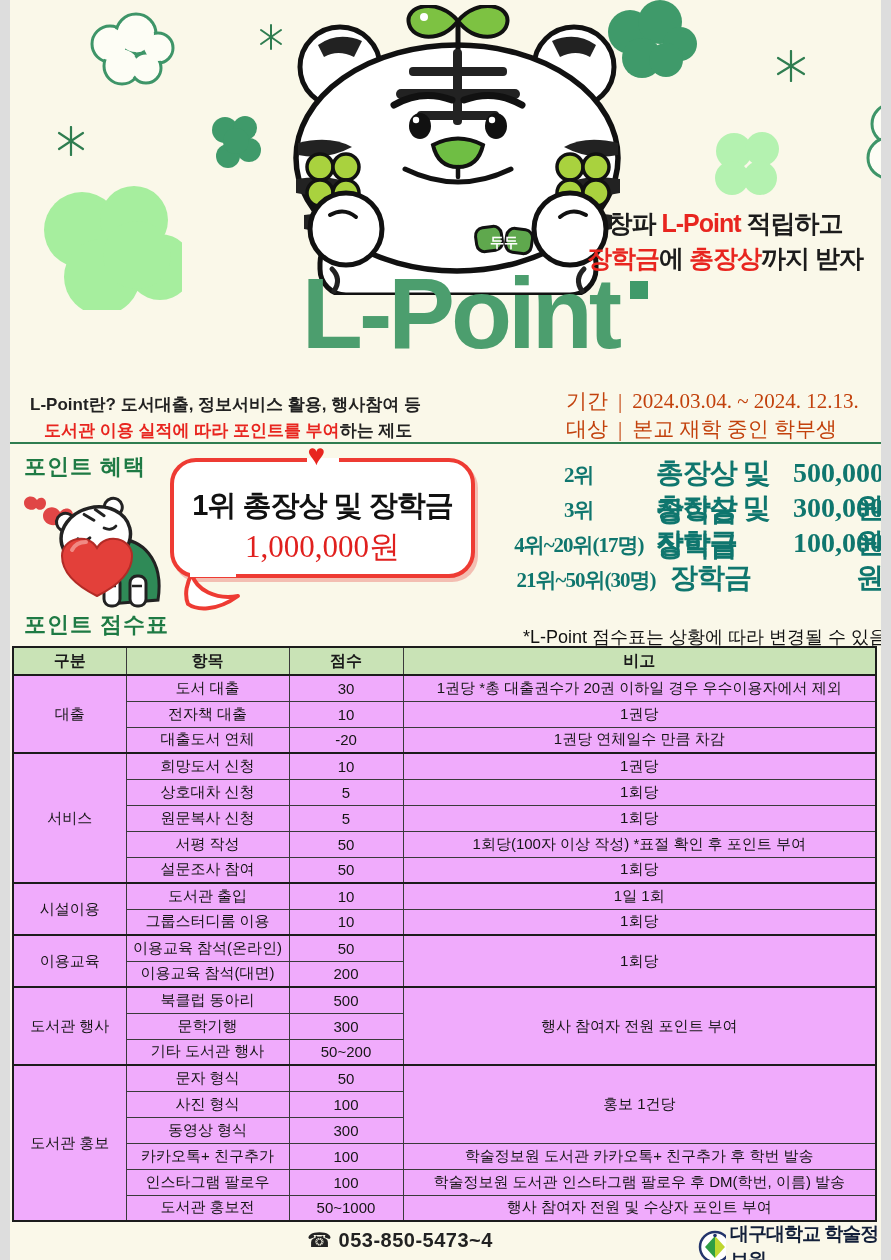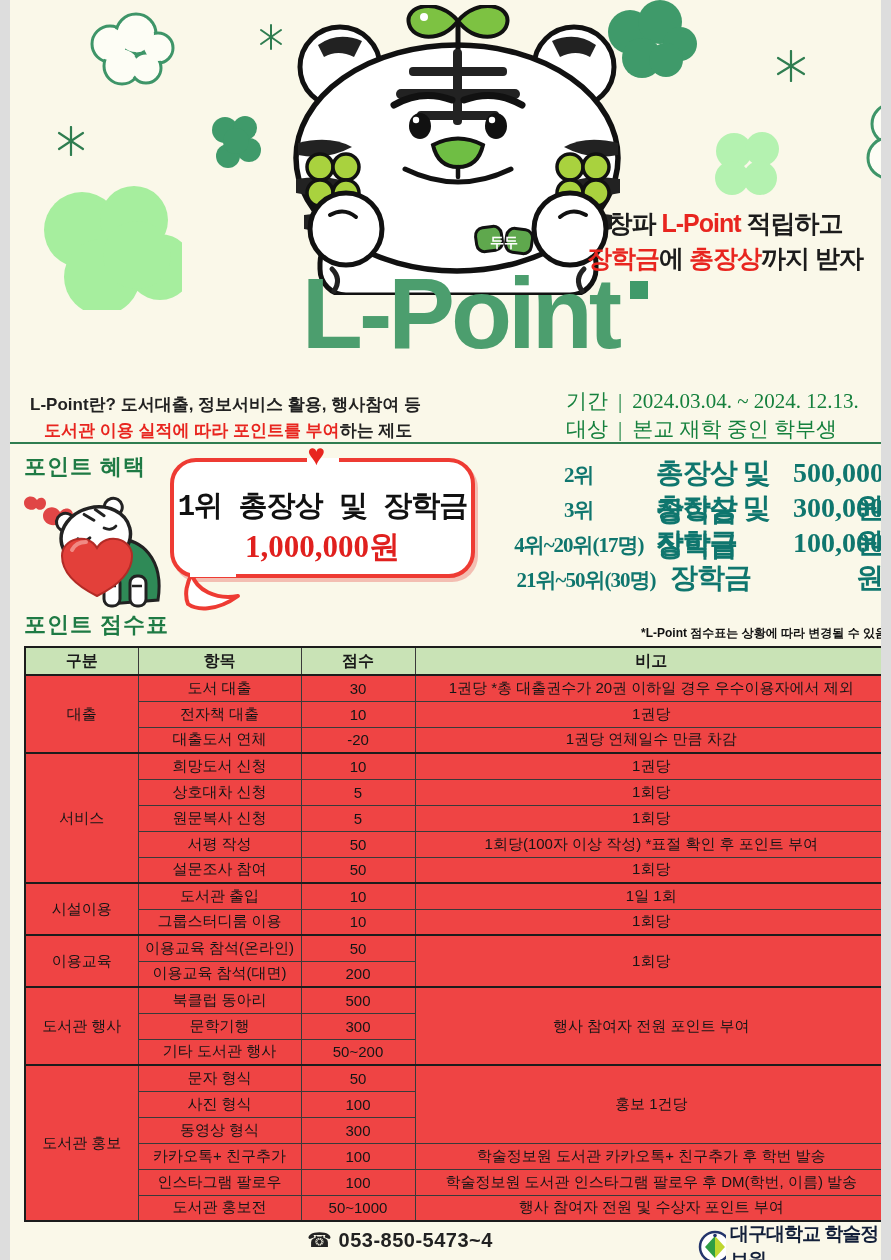--- a/index.html
+++ b/index.html
@@ -18,52 +18,52 @@
   .slogan {
     left:555px; top:206px; width:320px; text-align:center;
     font-size:25px; font-weight:800; line-height:35px; letter-spacing:-1px; color:#1c1c1c;
   }
   .slogan .red { color:#E8251F; }
 
   
   .intro { left:20px; top:392px; font-size:17px; font-weight:700; line-height:26px; color:#222; }
   .intro .line2 { padding-left:14px; }
   .intro .red { color:#E8251F;margin-top:32px; }
-  .meta { left:556px; top:387px; font-size:21px; line-height:28px; color:#15803d;
+  .meta { left:556px; top:387px; font-size:21px; line-height:28px; color:#c2410c;
           font-family:"Liberation Serif","DejaVu Serif",serif; }
   .meta .sep { padding:0 10px; }
   .divider { left:0; top:442px; width:891px; border-top:2.5px solid #2F7D50; }
 
   
   .section-heading { font-size:22px; font-weight:bold; color:#1E7A44; letter-spacing:1px; }
   .benefits-heading { left:14px; top:452px; }
   .bubble {
     left:160px; top:458px; width:305px; height:120px;
     background:#fff; border:4px solid #EE3B33; border-radius:26px;
     box-shadow:3px 4px 0 rgba(235,120,110,.45); text-align:center;
   }
   .bubble .patch { position:absolute; top:-4px; left:calc(50% - 16px); width:32px; height:8px; background:#fff; }
   .bubble .heart { position:absolute; top:-22px; left:calc(50% - 15px); font-size:30px; color:#E8251F; line-height:30px; }
   .bubble .line1 { margin-top:24px; font-size:29px; font-weight:700; color:#111;
-                   font-family:Liberation Mono, monospace; letter-spacing:-1px;}
-  .bubble .line2 { font-size:31px; font-weight:700; color:#E0201E;
+                   font-family:Liberation Sans, sans-serif; letter-spacing:-1px;}
+  .bubble .line2 { font-size:31px; font-weight:400; color:#E0201E;
                    font-family:"Liberation Serif","DejaVu Serif",serif; }
   .bubble-tail { left:172px; top:572px; }
   .prize-list { left:492px; top:454px; width:382px; }
   .prize-row { display:flex; align-items:baseline; height:35px;
                font-family:"Liberation Serif","DejaVu Serif",serif; font-weight:700; color:#0f766e; }
   .prize-rank   { width:168px; text-align:center; font-size:21px; letter-spacing:-1px; }
   .prize-title  { width:150px; font-size:28px; letter-spacing:-1px;font-family:Liberation Serif, serif; }
   .prize-amount { flex:1; text-align:right; font-size:28px; }
 
   
   .table-heading { left:14px; top:610px; }
-  .table-note { left:420px; top:625px; width:457px; text-align:right; font-size:12px; color:#111; font-weight:700; }
-  table.score { left:14px; top:646px; width:863px; border-collapse:collapse;
-                border:2.5px solid #1c1c1c; background:#ef4444; table-layout:fixed; }
+  .table-note { left:420px; top:625px; width:457px; text-align:right; font-size:18px; color:#111; font-weight:400; }
+  table.score { left:2px; top:646px; width:863px; border-collapse:collapse;
+                border:2.5px solid #1c1c1c; background:#f0abfc; table-layout:fixed; }
   table.score th {
     background:#C9E3B6; font-size:16px; font-weight:700; height:28px;
     border:1.2px solid #3a3a3a; border-bottom:2.5px solid #1c1c1c;
   }
   table.score td {
     border:1.2px solid #3a3a3a; height:26px; font-size:15px; text-align:center;
     padding:1px 4px; color:#151515;
   }
   table.score tr.group-start td { border-top:2.5px solid #1c1c1c; }
 

